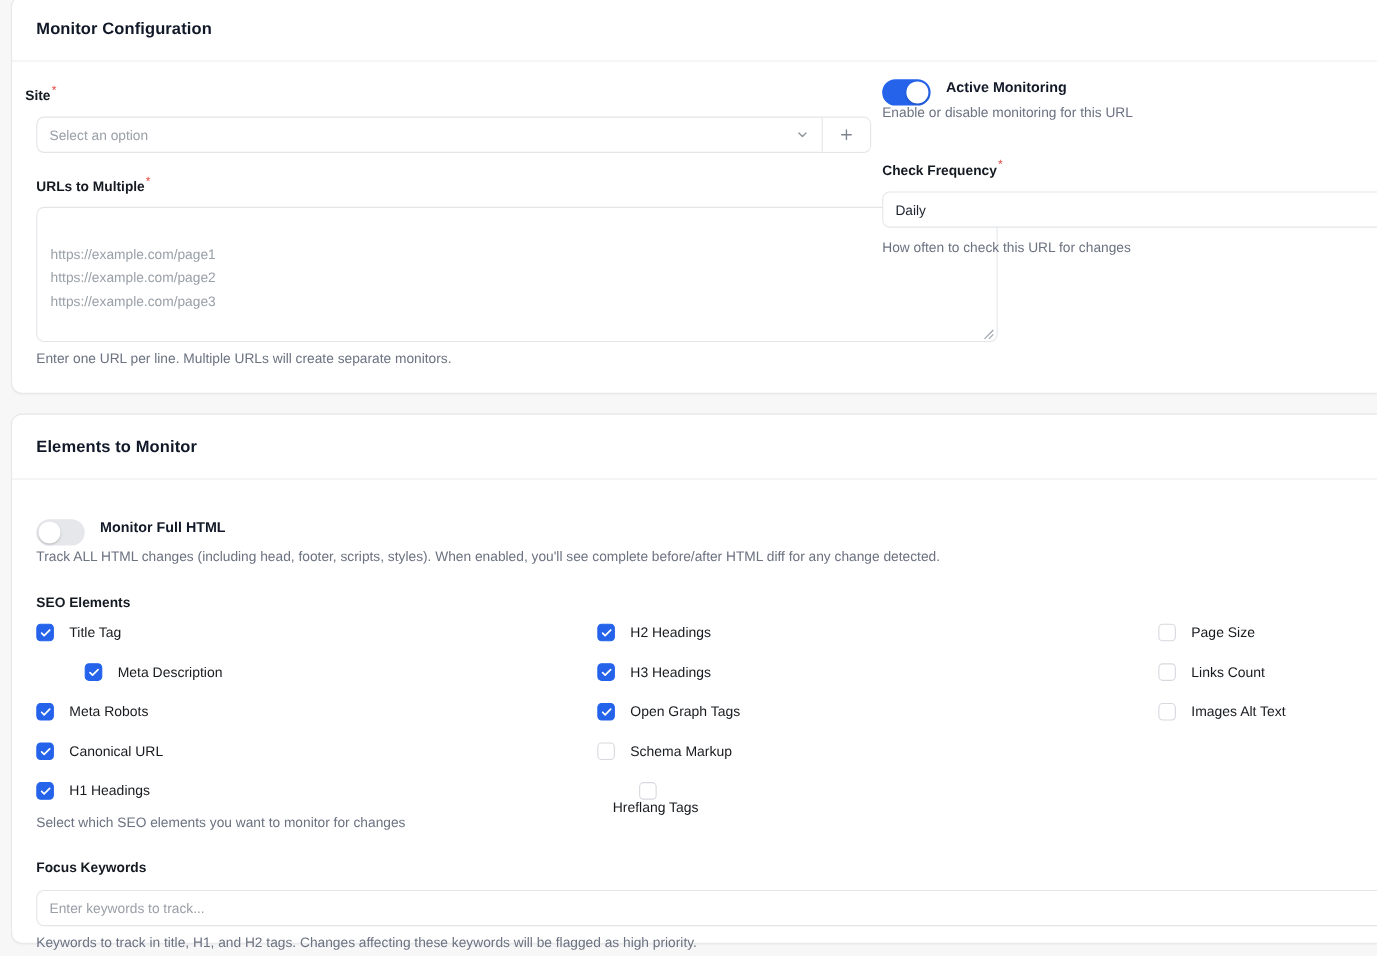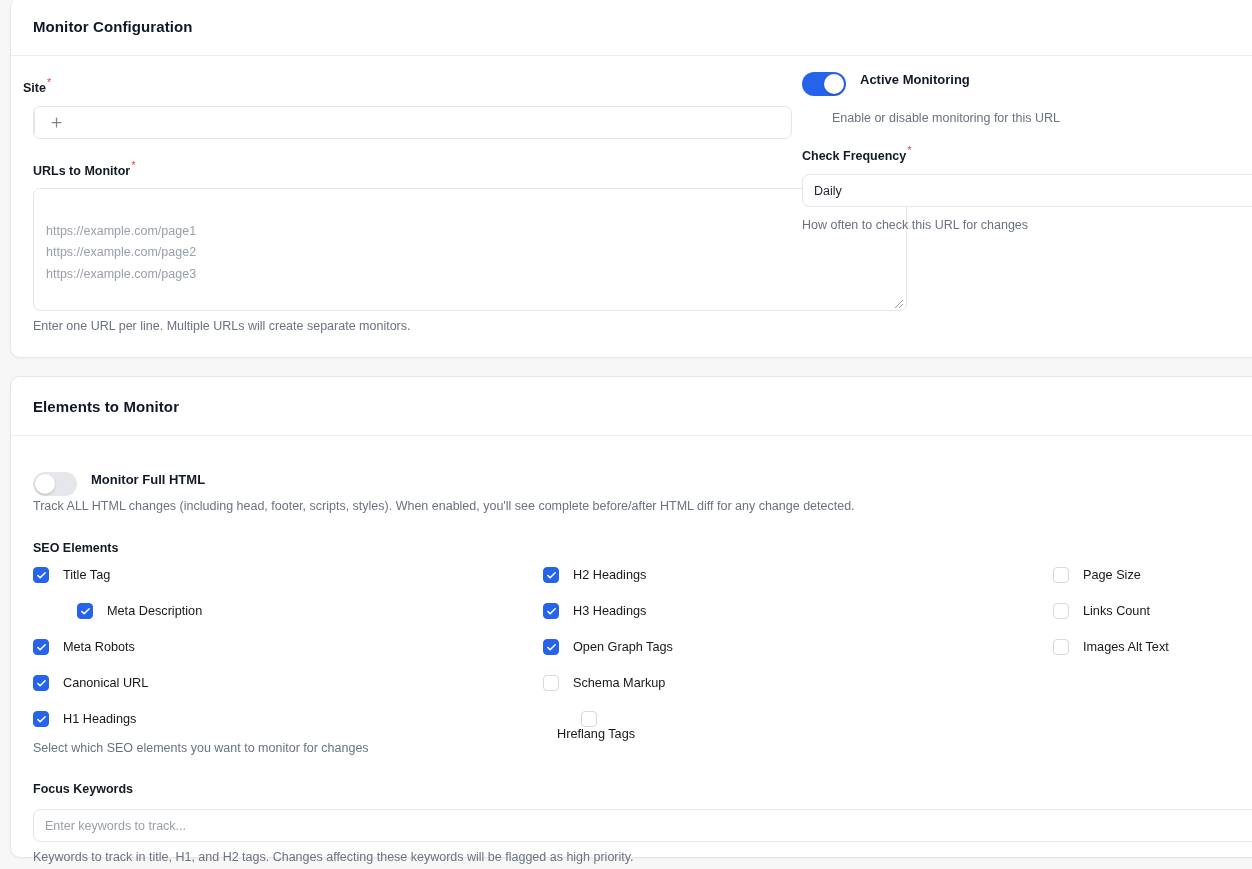--- a/index.html
+++ b/index.html
@@ -177,51 +177,59 @@
       <span class="card-title">Monitor Configuration</span>
     </div>
 
     <div class="card-body">
 
       <div style="position:absolute; left:12px; top:22px;">
         <span class="field-label">Site</span><span class="req">*</span>
       </div>
 
       <div class="select-wrap" style="position:absolute; left:22px; top:50px; width:759px;">
+        <div class="select-main">
+          <span>Select an option</span>
+          <span class="chev">
+            <svg width="13" height="13" viewBox="0 0 24 24" fill="none" stroke="currentColor" stroke-width="2.2" stroke-linecap="round" stroke-linejoin="round">
+                <polyline points="6 9 12 15 18 9"></polyline>
+              </svg>
+          </span>
+        </div>
         <div class="addbtn">
           <svg width="15" height="15" viewBox="0 0 24 24" fill="none" stroke="currentColor" stroke-width="2" stroke-linecap="round">
               <line x1="12" y1="5" x2="12" y2="19"></line>
               <line x1="5" y1="12" x2="19" y2="12"></line>
             </svg>
         </div>
       </div>
 
       <div style="position:absolute; left:22px; top:105px;">
-        <span class="field-label">URLs to Monitor</span><span class="req">*</span>
+        <span class="field-label">URLs to Multiple</span><span class="req">*</span>
       </div>
 
       <div class="textarea-box" style="position:absolute; left:22px; top:132px; width:874px; height:123px;">
         <span>https://example.com/page1
 https://example.com/page2
 https://example.com/page3</span>
         <svg class="resize-grip" viewBox="0 0 14 14" stroke="#9aa0a8" stroke-width="1">
           <line x1="13" y1="5" x2="5" y2="13"></line>
           <line x1="13" y1="9" x2="9" y2="13"></line>
         </svg>
       </div>
 
       <div class="helper" style="position:absolute; left:22px; top:262px;">Enter one URL per line. Multiple URLs will create separate monitors.</div>
 
       <div class="toggle-row" style="position:absolute; left:791px; top:16px;">
         <div class="toggle on">
           <div class="knob"></div>
         </div>
         <span class="toggle-label">Active Monitoring</span>
       </div>
-      <div class="helper" style="position:absolute; left:791px; top:54px;margin-left:30px;">Enable or disable monitoring for this URL</div>
+      <div class="helper" style="position:absolute; left:791px; top:38px;">Enable or disable monitoring for this URL</div>
 
       <div style="position:absolute; left:791px; top:90px;">
         <span class="field-label">Check Frequency</span><span class="req">*</span>
       </div>
       <div class="select-wrap" style="position:absolute; left:791px; top:118px; width:470px;">
         <div class="select-main filled">
           <span>Daily</span>
         </div>
       </div>
       <div class="helper" style="position:absolute; left:791px; top:161px;">How often to check this URL for changes</div>

